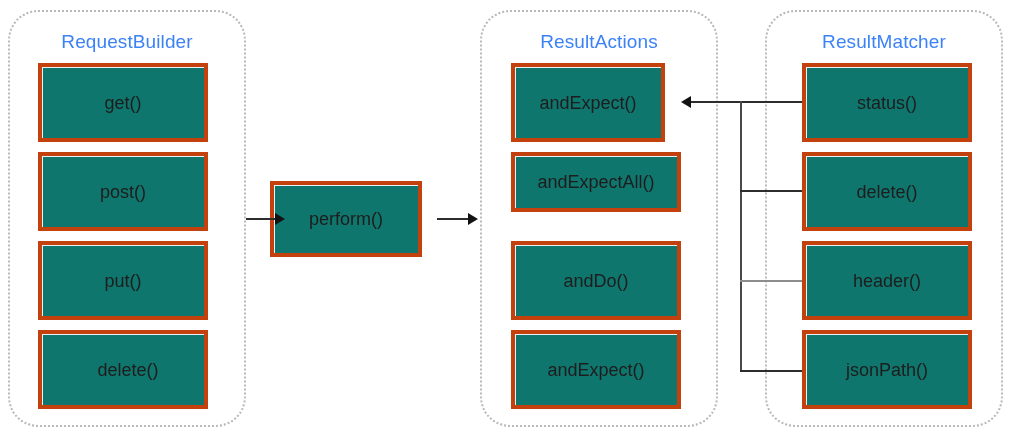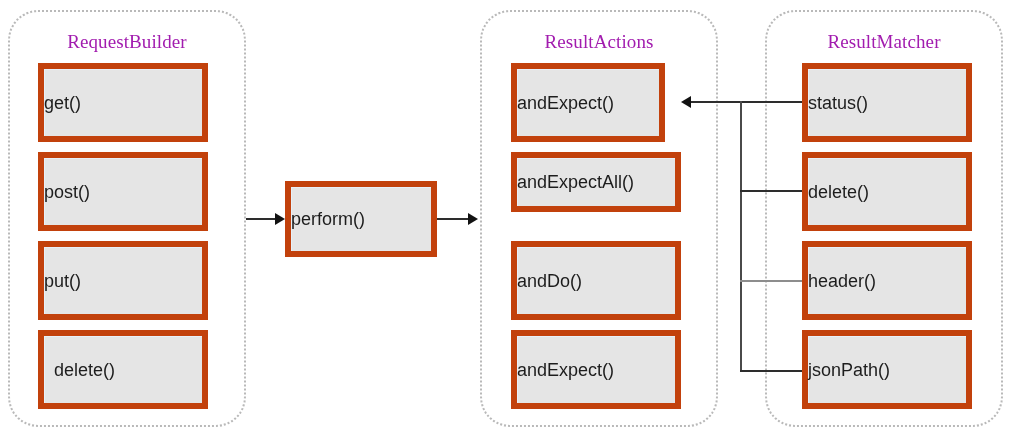--- a/index.html
+++ b/index.html
@@ -24,35 +24,35 @@
     border: 2px dotted #b9b9b9;
     border-radius: 30px;
     box-sizing: border-box;
     background: transparent;
   }
   .group-title {
     position: absolute;
     width: 100%;
     text-align: center;
     font-size: 19px;
-    color: #a21caf;
+    color: #3b82f6;
     letter-spacing: .1px;
     white-space: nowrap;
-    font-family: Liberation Serif, serif;
   }
 
   
   .box {
     position: absolute;
     box-sizing: border-box;
-    background: #e5e5e5;
-    border: 6px solid #c2410c;
+    background: #0f766e;
+    border: 4px solid #c2410c;
     box-shadow: inset 1px 1px 0 #e8f0f8, 0 0 0 1px rgba(255,255,255,0.25);
     display: flex;
     align-items: center;
+    justify-content: center;
   }
   .box-label {
     font-size: 18px;
     color: #1d1d1d;
     white-space: nowrap;
     line-height: 1;
   }
 
   
   .hline {
@@ -128,21 +128,21 @@
   <div class="box" style="left:802px; top:152px; width:170px; height:79px;">
     <span class="box-label">delete()</span>
   </div>
   <div class="box" style="left:802px; top:241px; width:170px; height:79px;">
     <span class="box-label">header()</span>
   </div>
   <div class="box" style="left:802px; top:330px; width:170px; height:79px;">
     <span class="box-label">jsonPath()</span>
   </div>
 
-  <div class="box" style="left:285px; top:181px; width:152px; height:76px;">
+  <div class="box" style="left:270px; top:181px; width:152px; height:76px;">
     <span class="box-label">perform()</span>
   </div>
 
   <div class="hline" style="left:246px; top:218px; width:31px;"></div>
   <div class="arrowhead right" style="left:275px; top:213px;"></div>
 
   <div class="hline" style="left:437px; top:218px; width:33px;"></div>
   <div class="arrowhead right" style="left:468px; top:213px;"></div>
 
   <div class="hline" style="left:690px; top:101px; width:112px;"></div>

